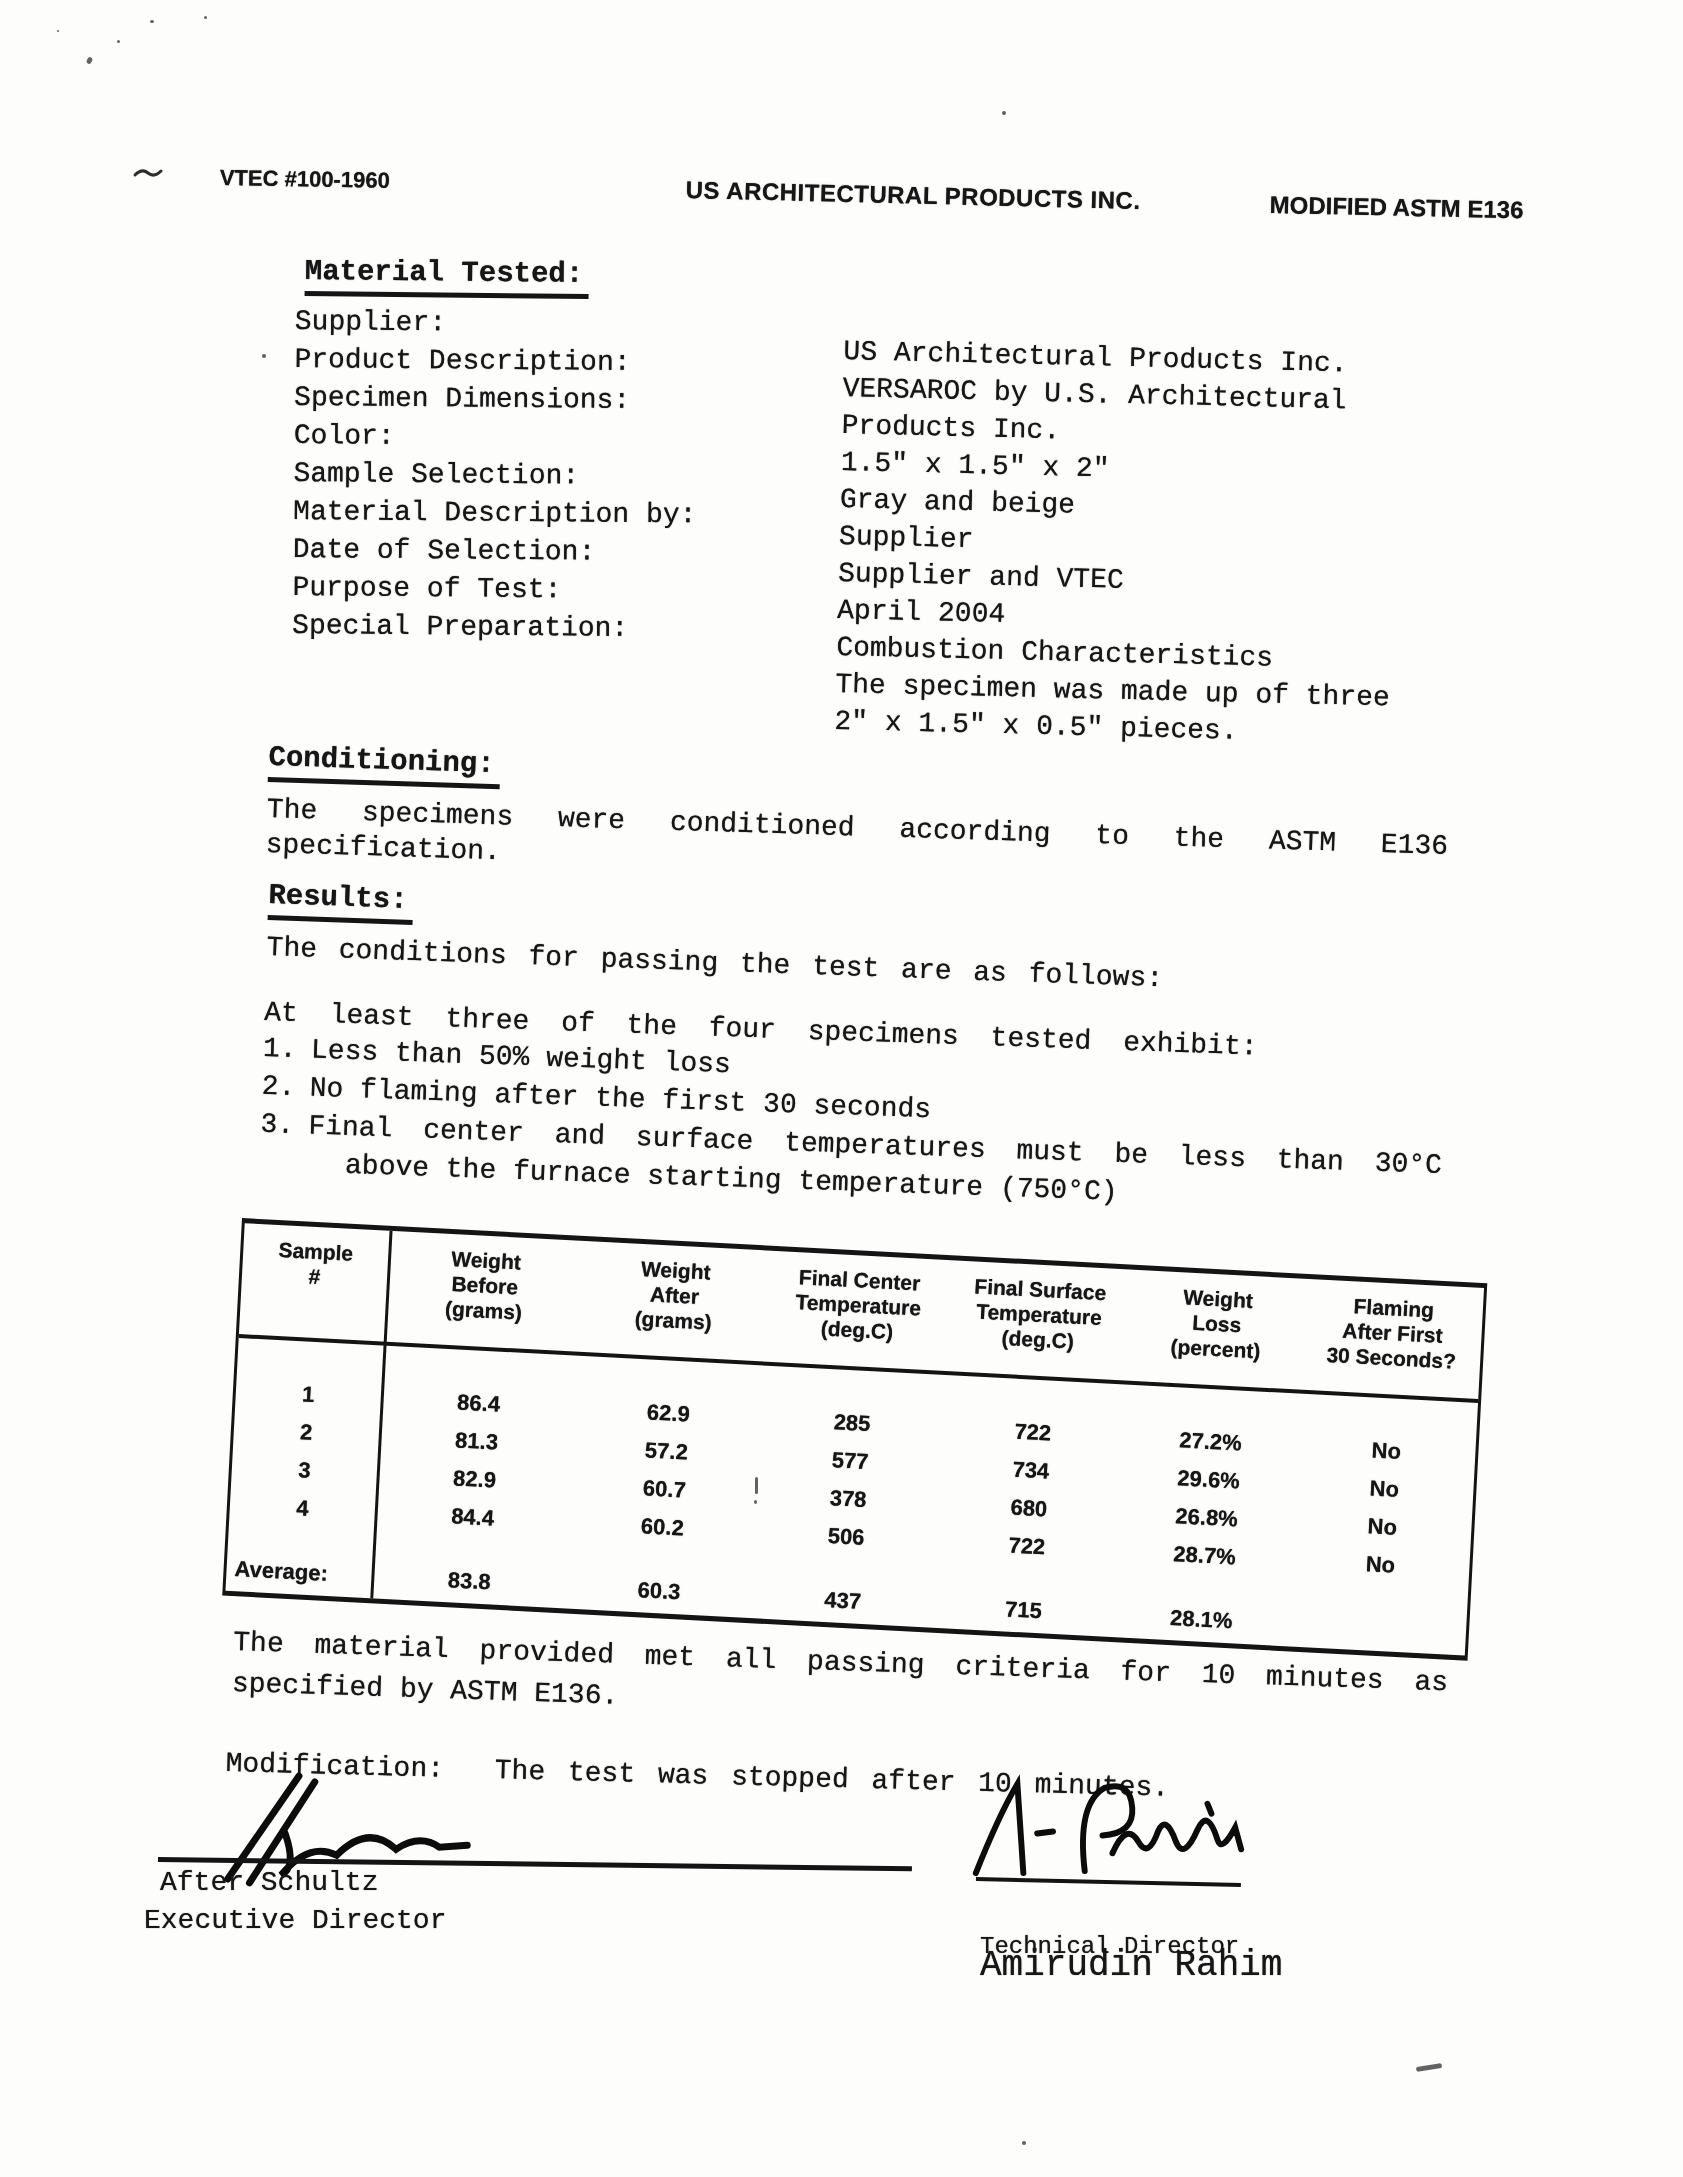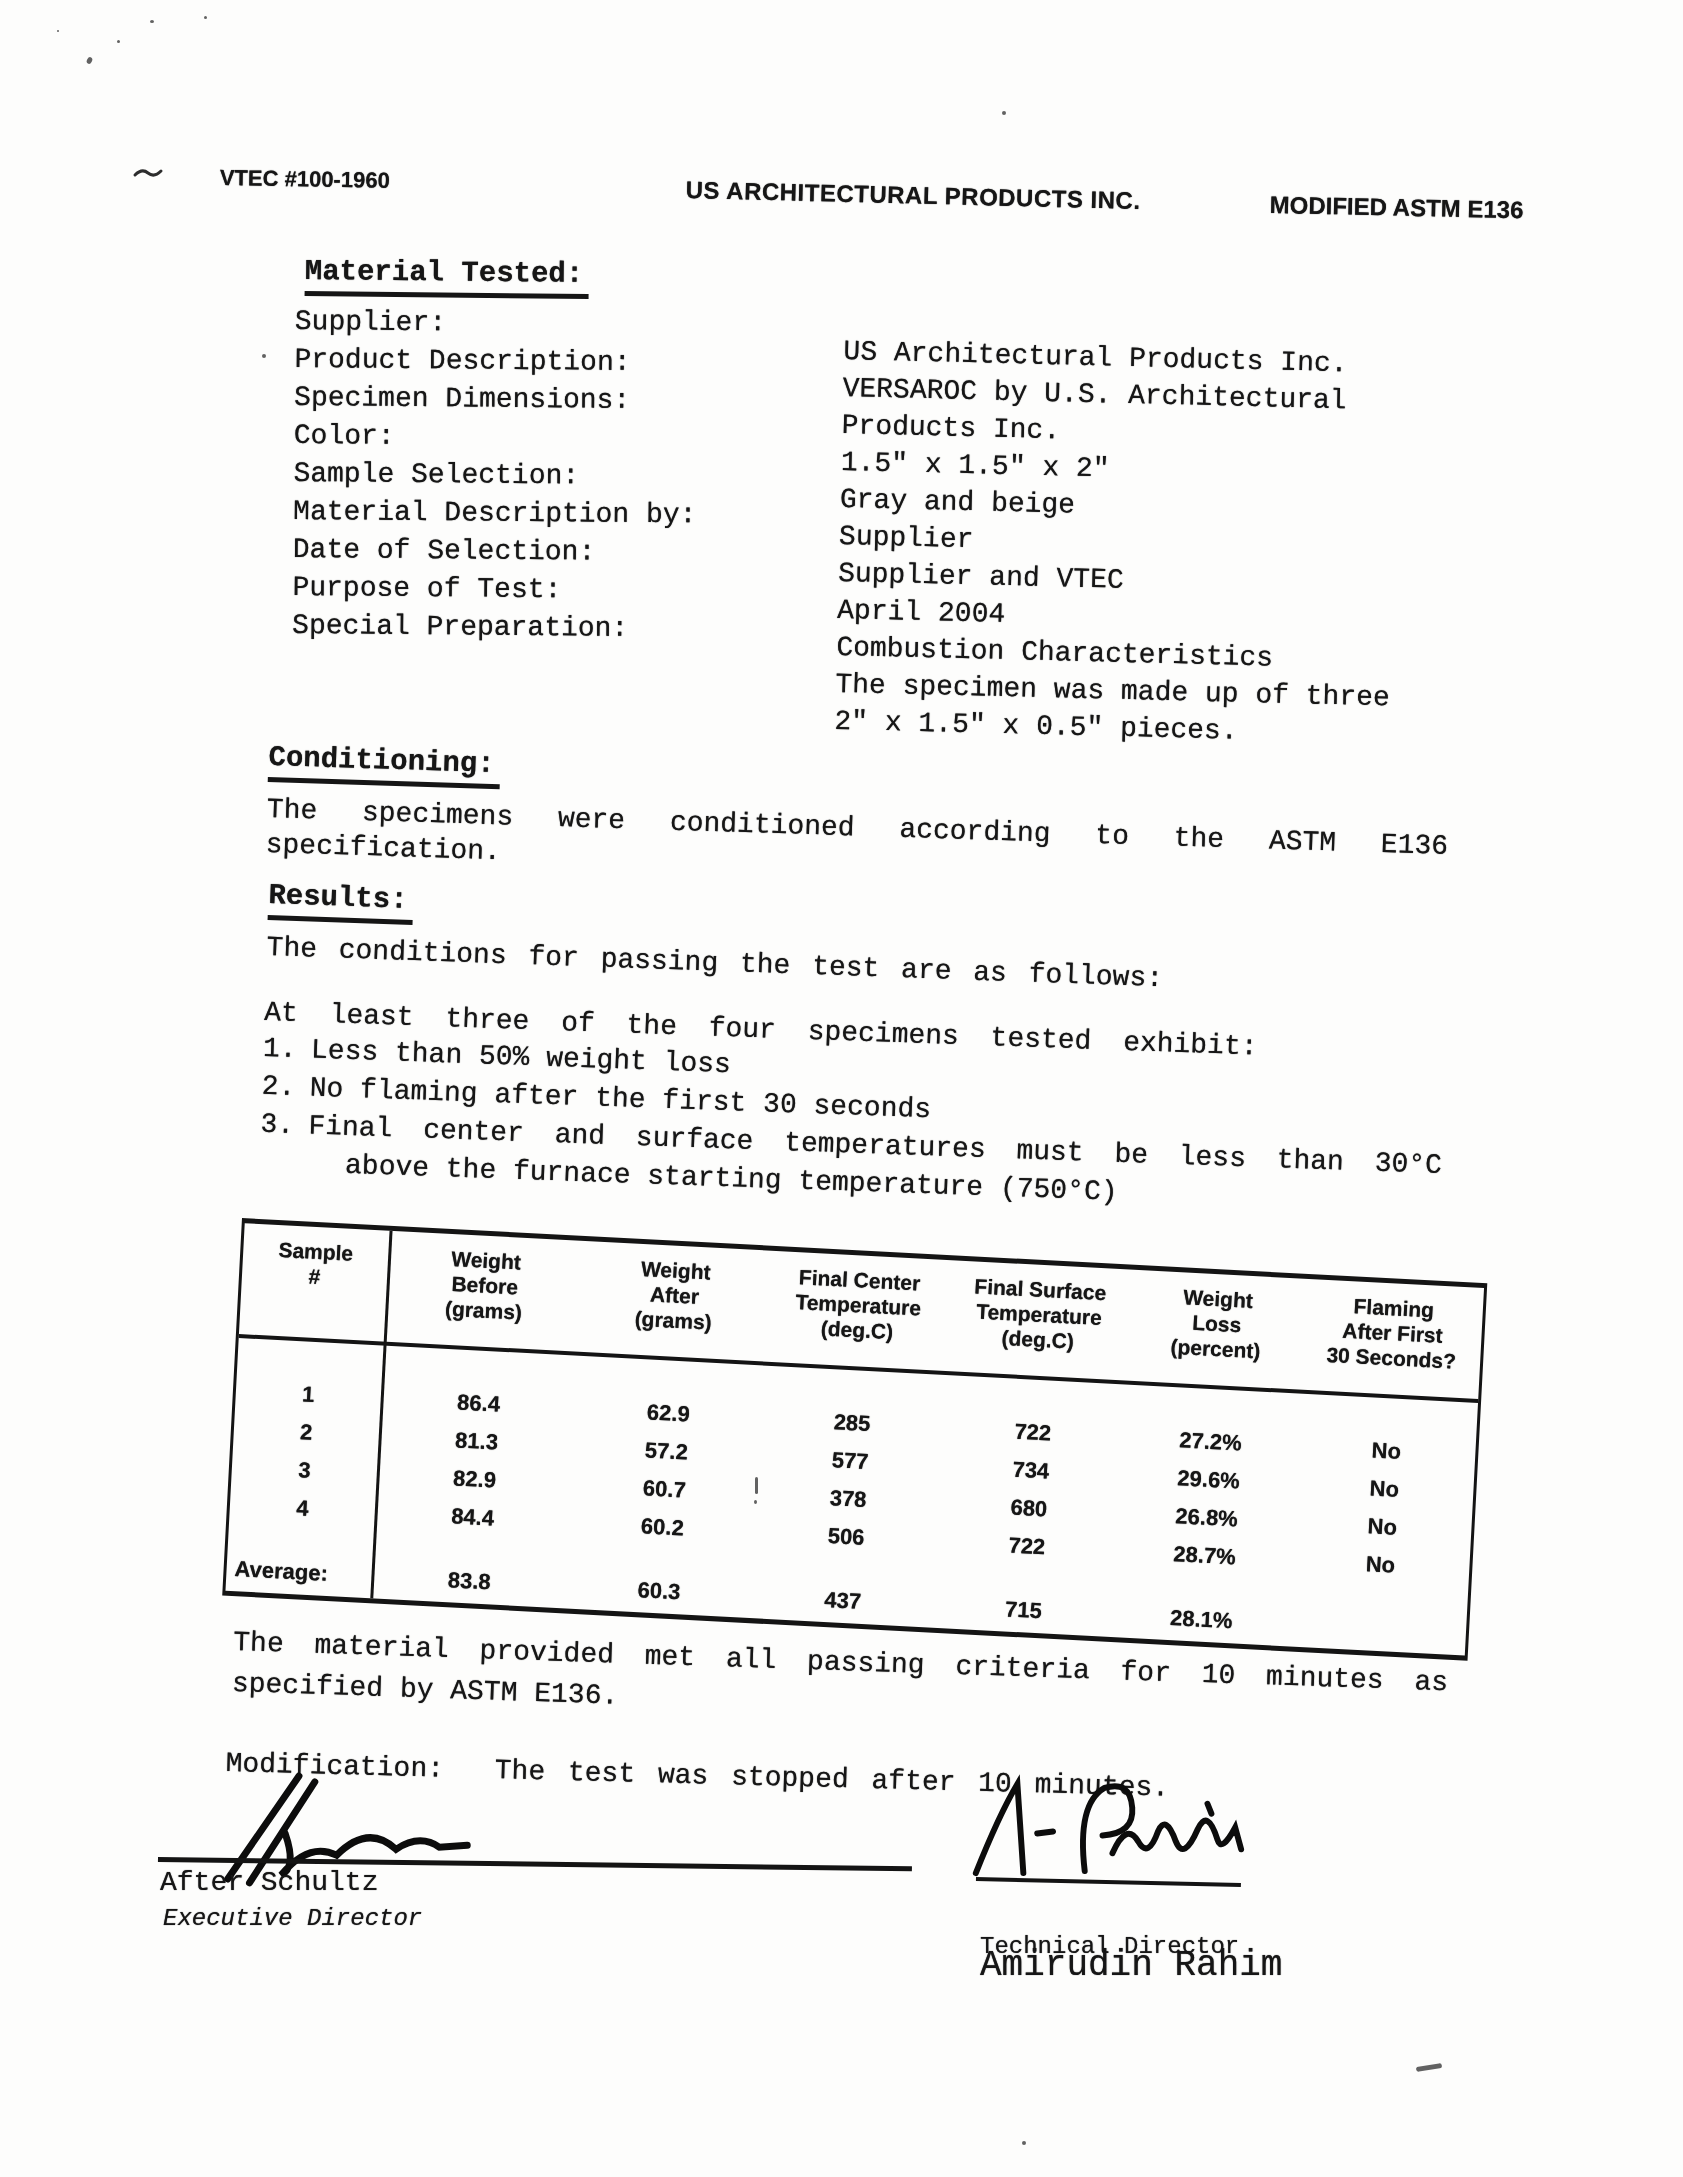--- a/index.html
+++ b/index.html
@@ -65,21 +65,21 @@
   .concl-block{left:234px;top:1622px;font-size:28px;line-height:41px;transform:rotate(1.9deg);transform-origin:0 0;}
   .concl-line1{white-space:nowrap;word-spacing:14px;}
   .mod-line{left:226px;top:1748px;font-size:28px;white-space:nowrap;transform:rotate(1.5deg);transform-origin:0 0;}
   .mod-label{margin-right:34px;}
   .mod-text{word-spacing:6px;}
 
   
   .sig-left-svg{left:198px;top:1772px;}
   .sig-left-rule{left:158px;top:1857px;width:754px;height:5px;background:#141414;transform:rotate(.7deg);transform-origin:0 0;}
   .sig-left-name{left:160px;top:1867px;font-size:28px;}
-  .sig-left-title{left:163px;top:1905px;font-size:24px;font-style:italic;}
+  .sig-left-title{left:144px;top:1905px;font-size:28px;}
   .sig-right-svg{left:958px;top:1770px;}
   .sig-right-rule{left:976px;top:1877px;width:265px;height:4px;background:#141414;transform:rotate(1.3deg);transform-origin:0 0;}
   .sig-right-name{left:980px;top:1945px;font-size:36px;}
   .sig-right-title{left:980px;top:1933px;font-size:24px;}
 
   
   .artifact{position:absolute;background:#3b3b3b;border-radius:50%;opacity:.8;}
   svg.scrawl{overflow:visible;}
 </style>
 </head>

